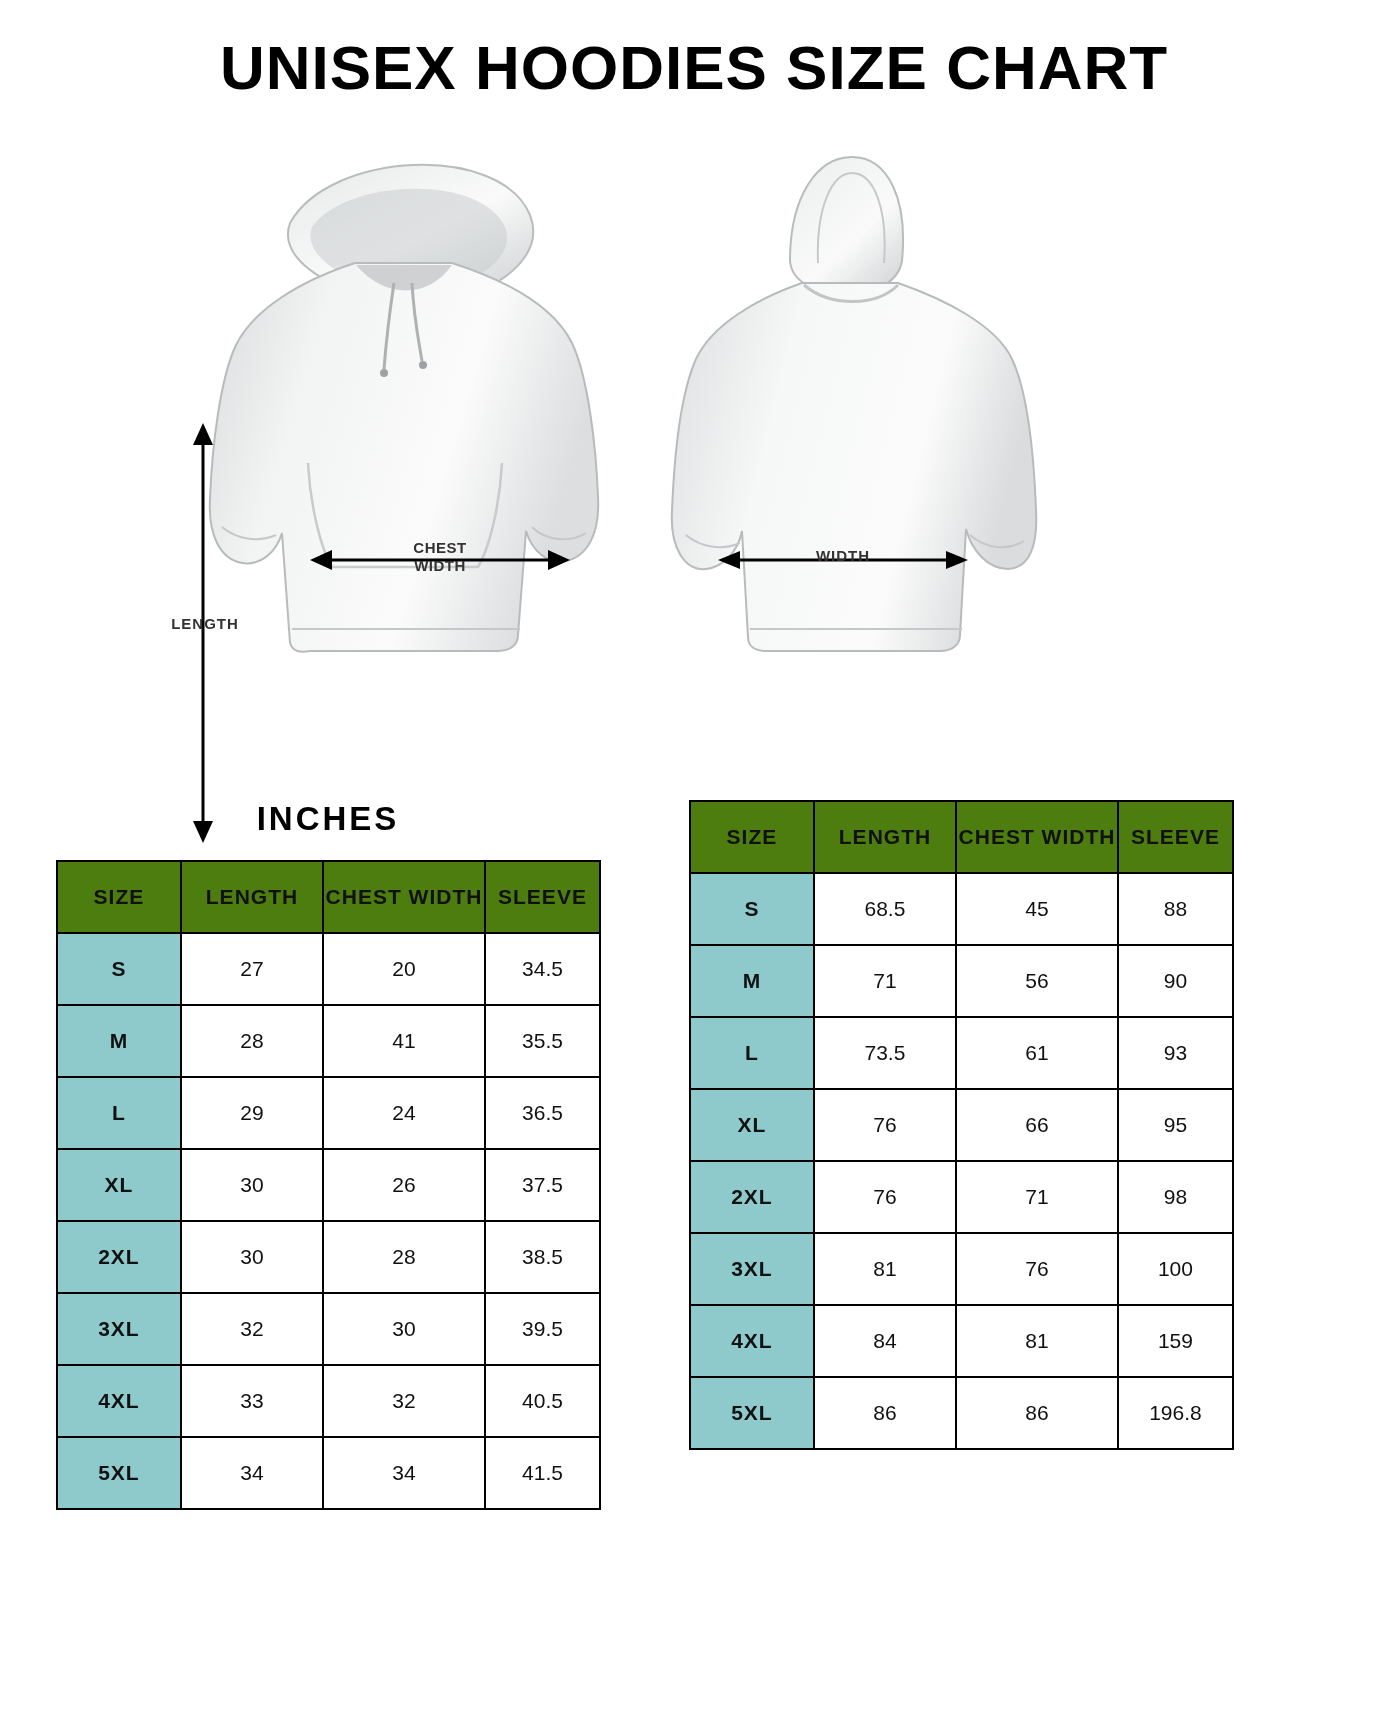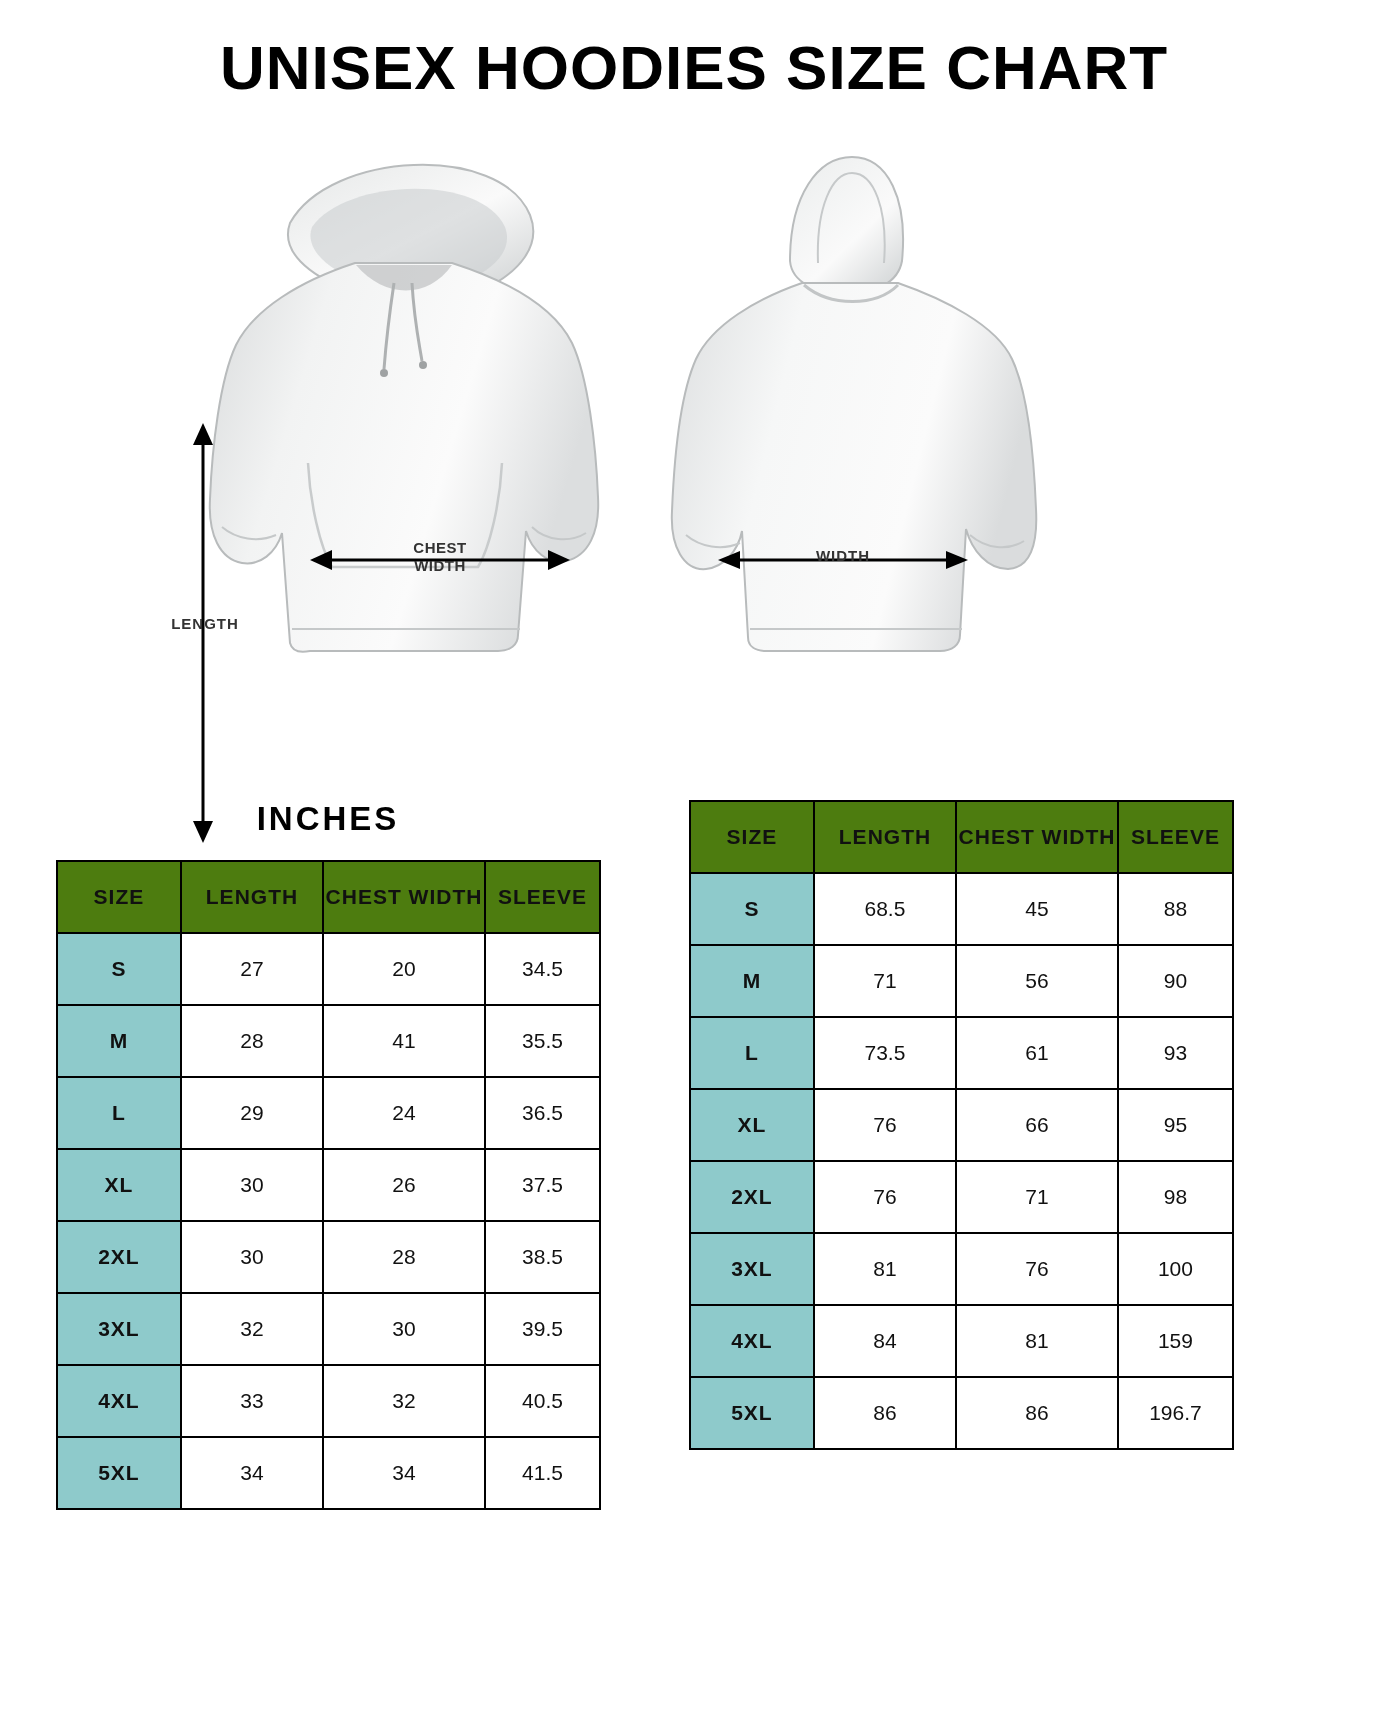--- a/index.html
+++ b/index.html
@@ -424,20 +424,20 @@
           <tr>
             <td class="size-cell">4XL</td>
             <td>84</td>
             <td>81</td>
             <td>159</td>
           </tr>
           <tr>
             <td class="size-cell">5XL</td>
             <td>86</td>
             <td>86</td>
-            <td>196.7</td>
+            <td>196.8</td>
           </tr>
         </tbody>
       </table>
     </div>
 
   </div>
 </div>
 
 </body></html>

